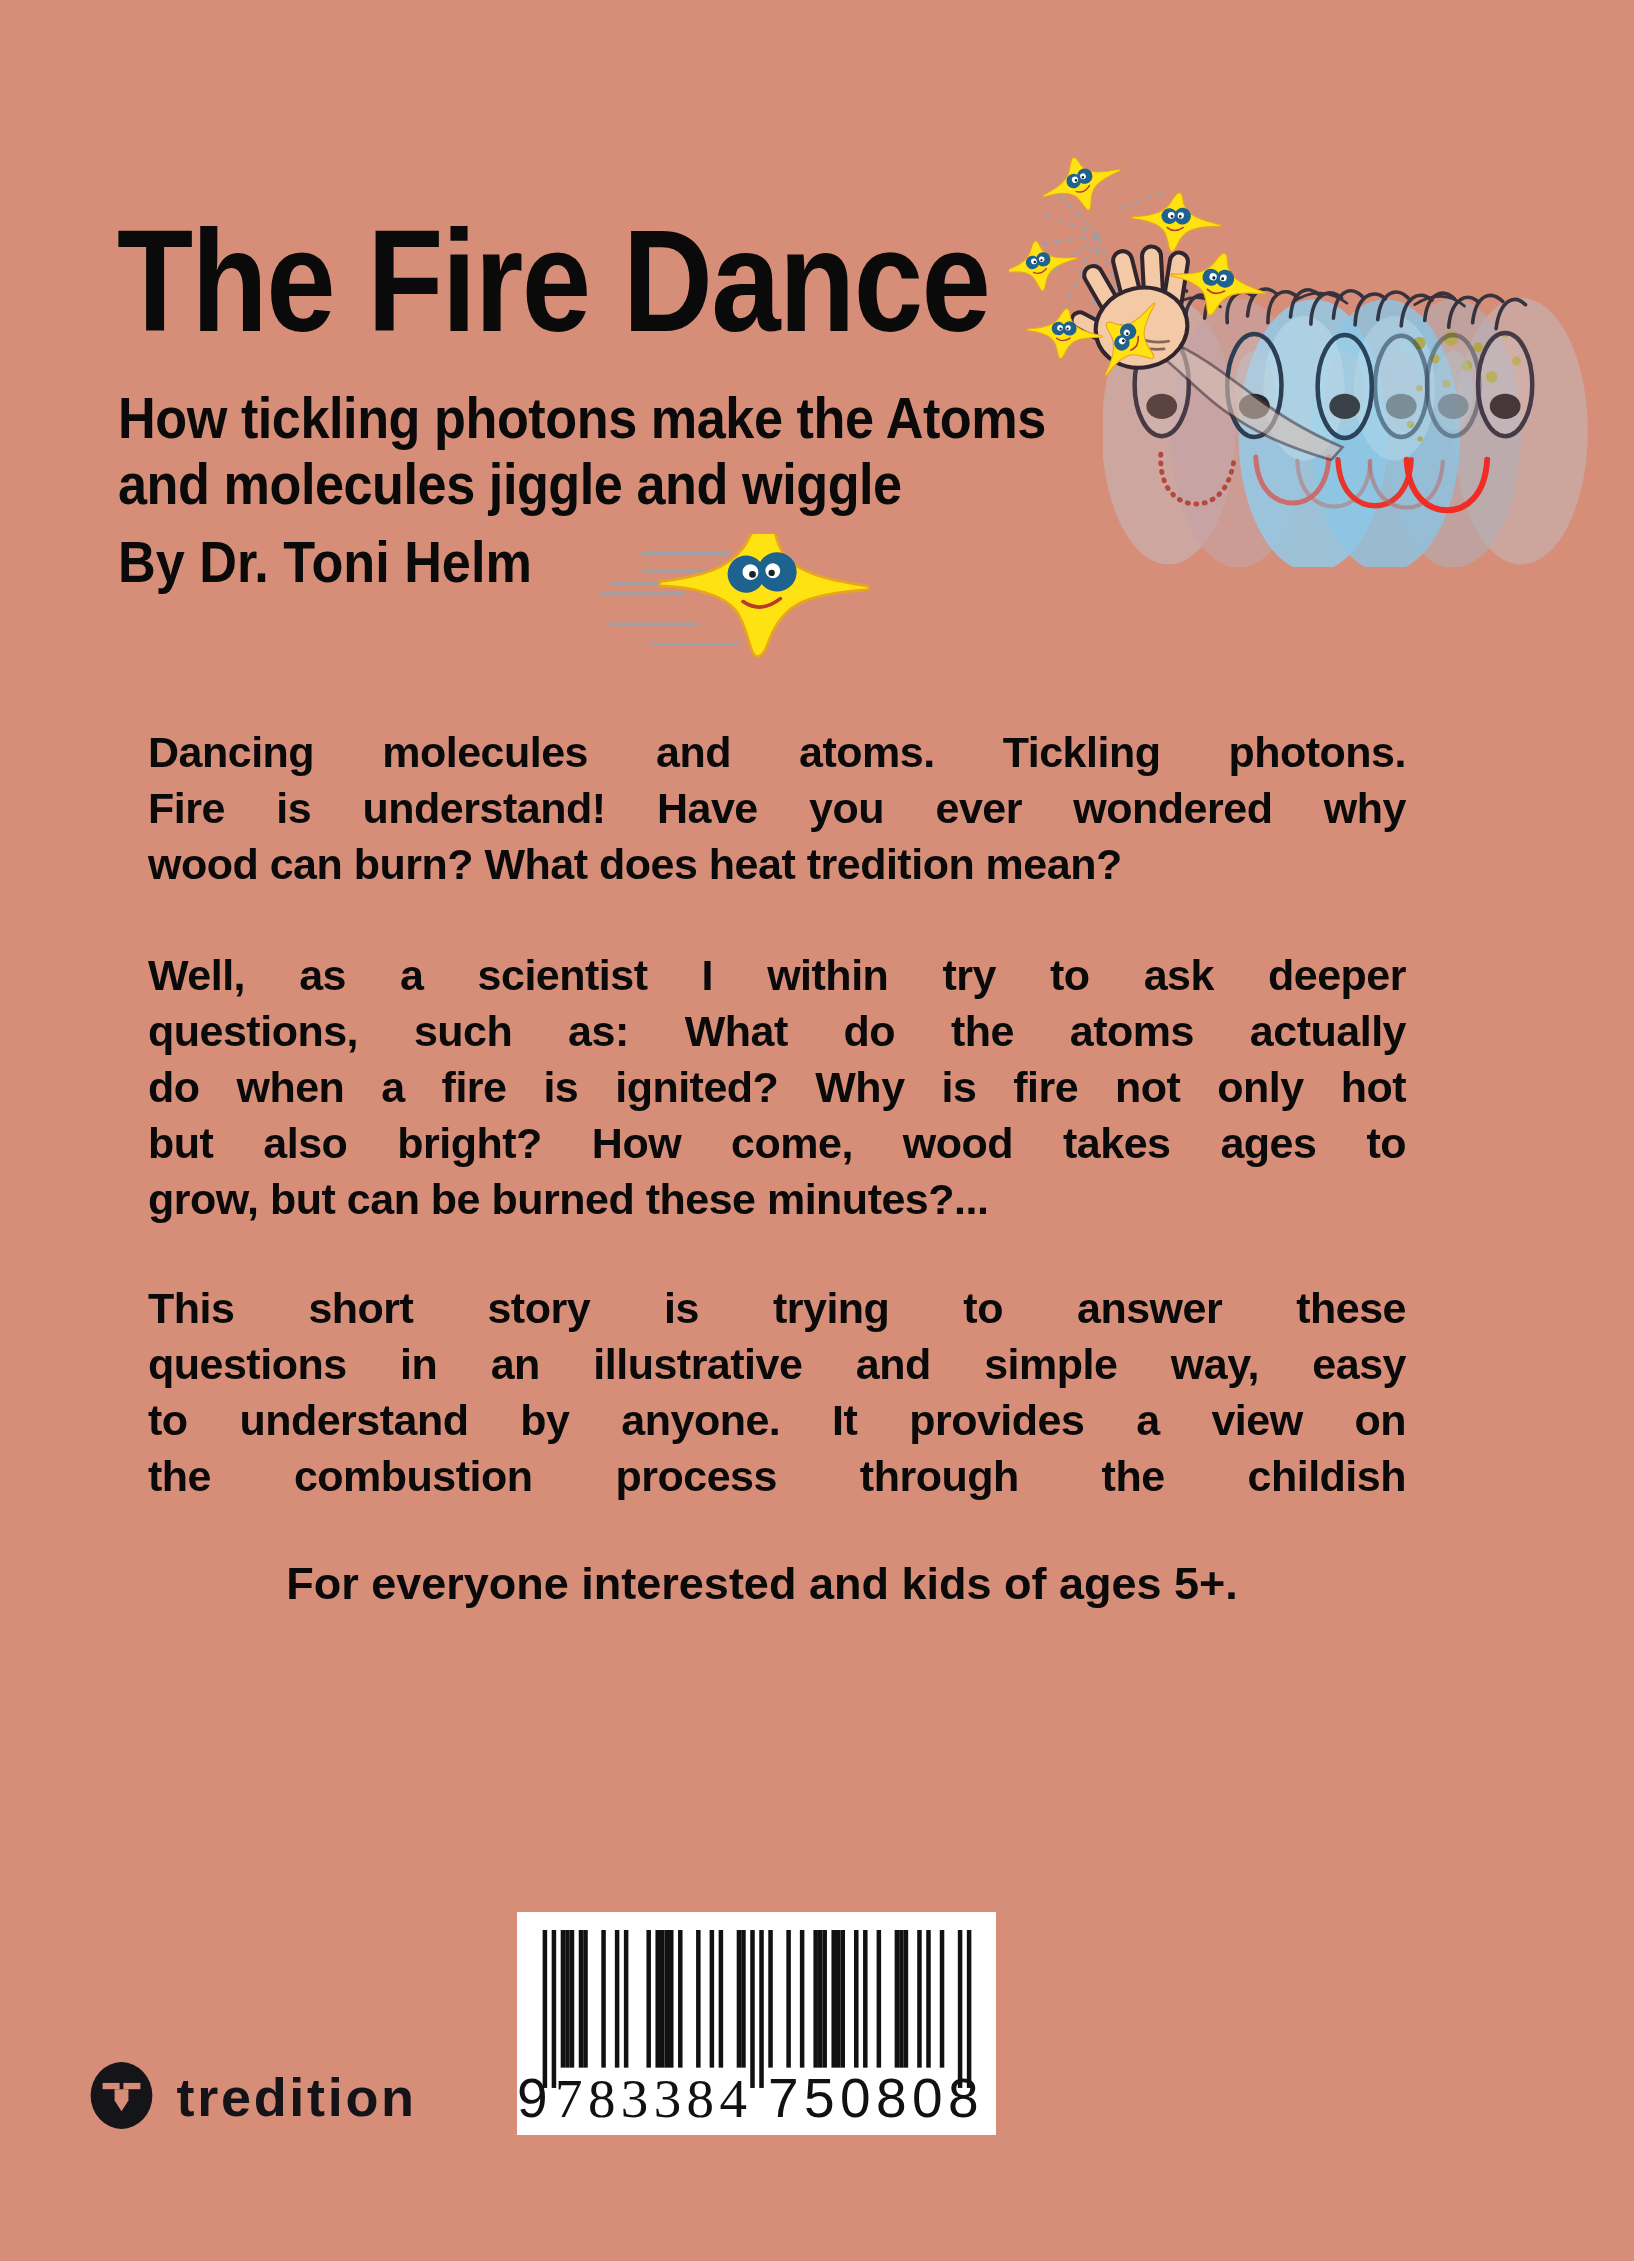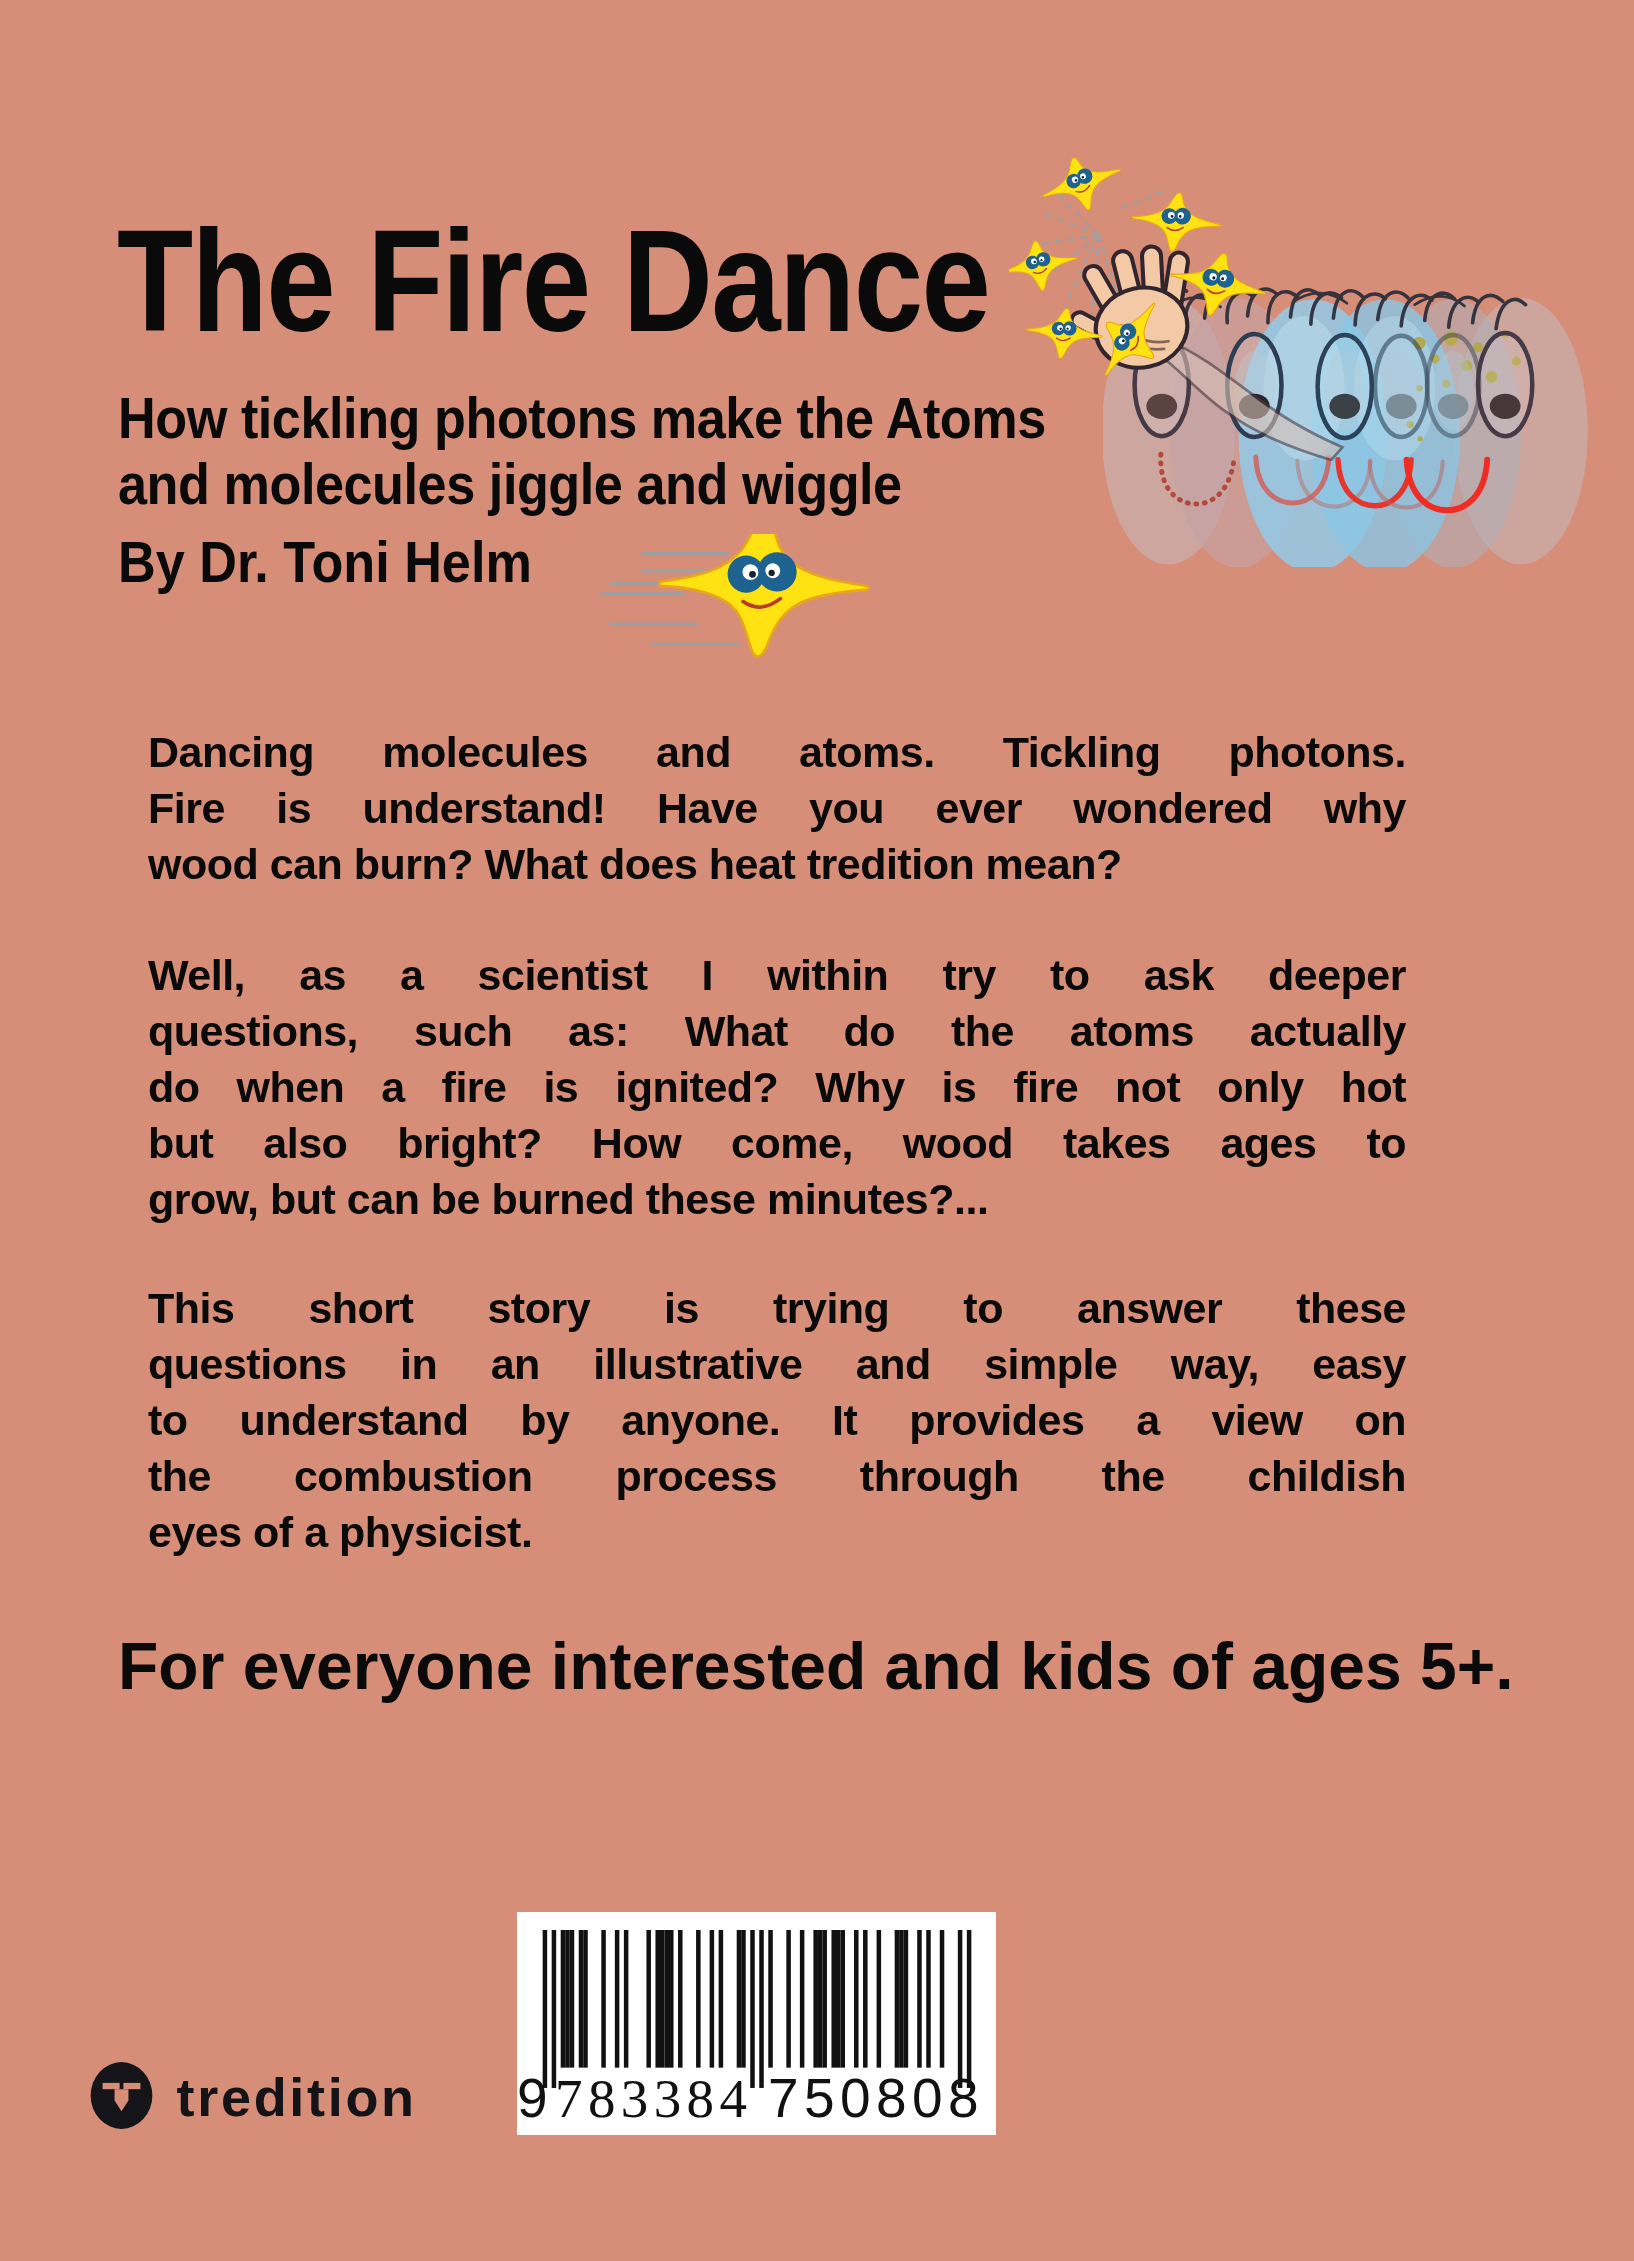--- a/index.html
+++ b/index.html
@@ -37,21 +37,21 @@
     left:118px;width:1288px;
     font-size:43px;font-weight:bold;line-height:56px;
     letter-spacing:-0.5px;
   }
   .jline{text-align:justify;text-align-last:justify;margin-left:30px;}
   .jline.last{text-align:left;text-align-last:left;}
   .centerline{
     left:118px;width:1288px;text-align:center;
     font-weight:bold;white-space:nowrap;
   }
-  .audience{top:1628px;font-size:66px;}
+  .audience{top:1558px;font-size:45px;}
   .placeyear{top:1699px;font-size:50px;}
   .barcode-box{
     left:517px;top:1912px;width:479px;height:223px;
     background:#FFFFFF;
   }
   .barcode-box svg{position:absolute;left:25px;top:18px;}
   .bc-digit{
     position:absolute;top:159px;
     font-size:55px;font-weight:normal;line-height:1;
     letter-spacing:5.4px;color:#111;
@@ -113,21 +113,20 @@
     <div class="jline">do when a fire is ignited? Why is fire not only hot</div>
     <div class="jline">but also bright? How come, wood takes ages to</div>
     <div class="jline last">grow, but can be burned these minutes?...</div>
   </div>
 
   <div class="abs bodytext" style="top:1280px">
     <div class="jline">This short story is trying to answer these</div>
     <div class="jline">questions in an illustrative and simple way, easy</div>
     <div class="jline">to understand by anyone. It provides a view on</div>
     <div class="jline">the combustion process through the childish</div>
-    <div class="jline last">eyes of a physicist.</div>
   </div>
 
   <div class="abs centerline audience">For everyone interested and kids of ages 5+.</div>
 
   <svg class="abs" style="left:1040px;top:181px" width="145" height="149" viewBox="0 0 320 330">
     <g stroke="#9DA0A4" stroke-width="6" stroke-dasharray="16 12" opacity=".8">
       <line x1="130" y1="120" x2="25" y2="15"></line>
       <line x1="130" y1="120" x2="5" y2="70"></line>
       <line x1="130" y1="120" x2="0" y2="140"></line>
       <line x1="130" y1="120" x2="15" y2="210"></line>

